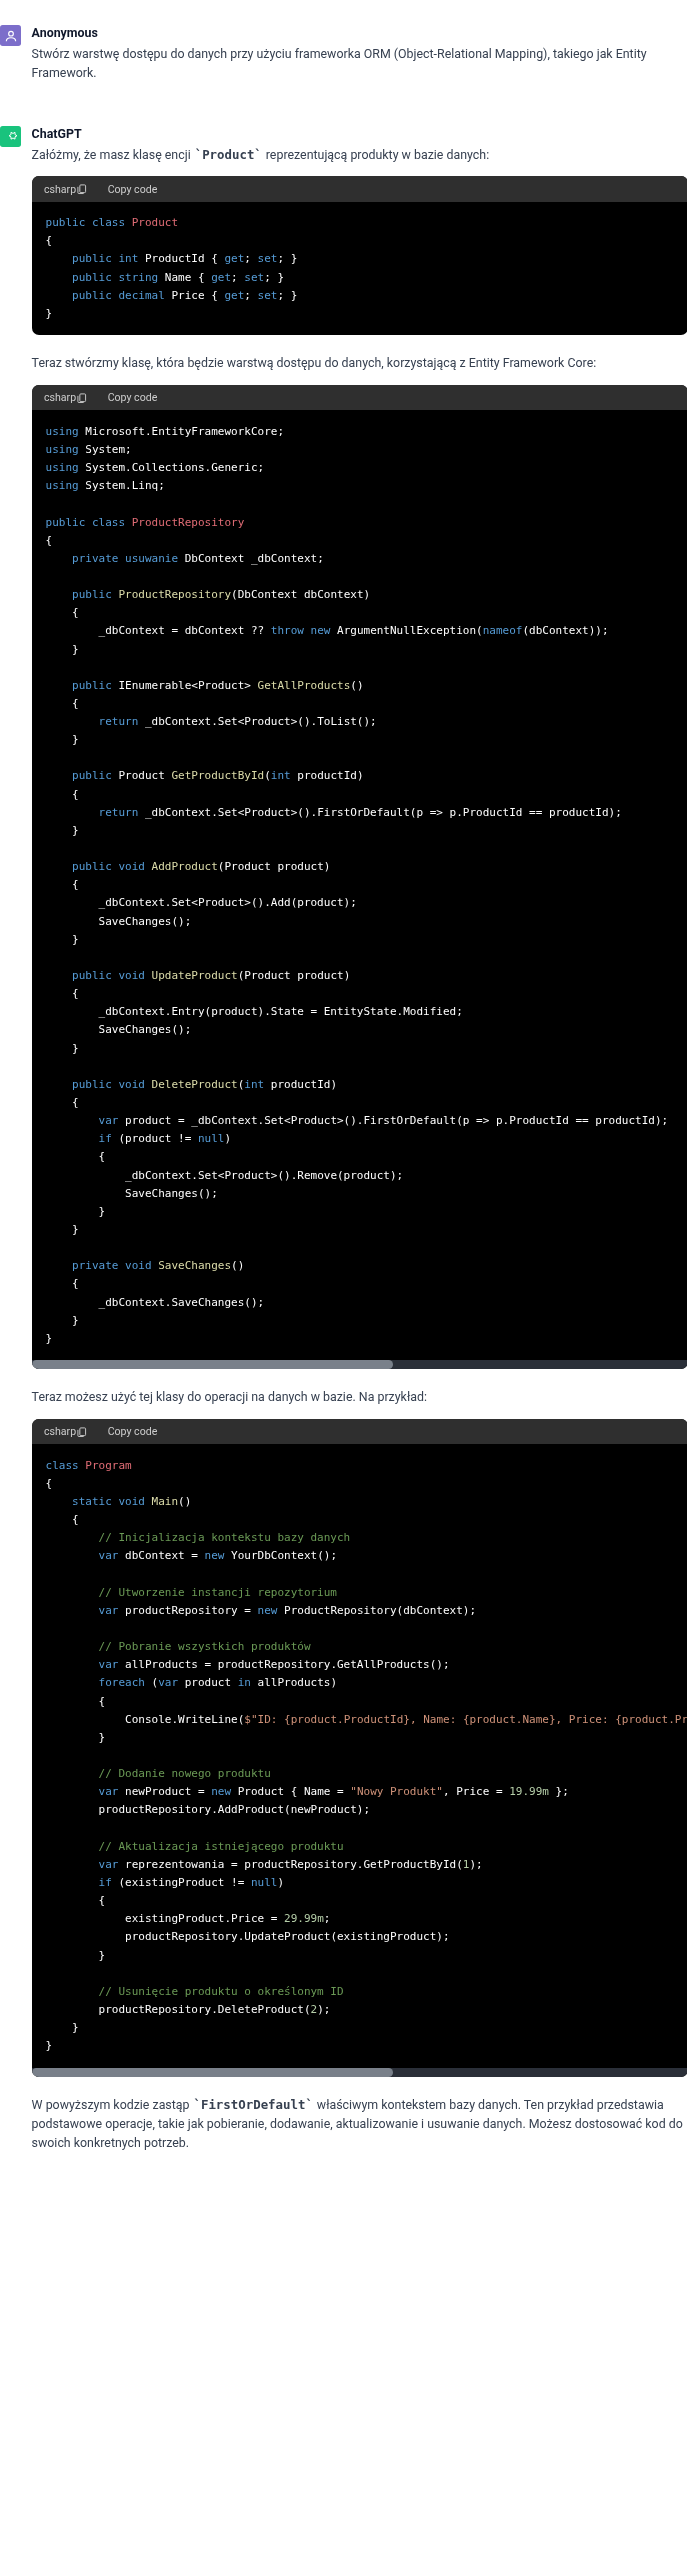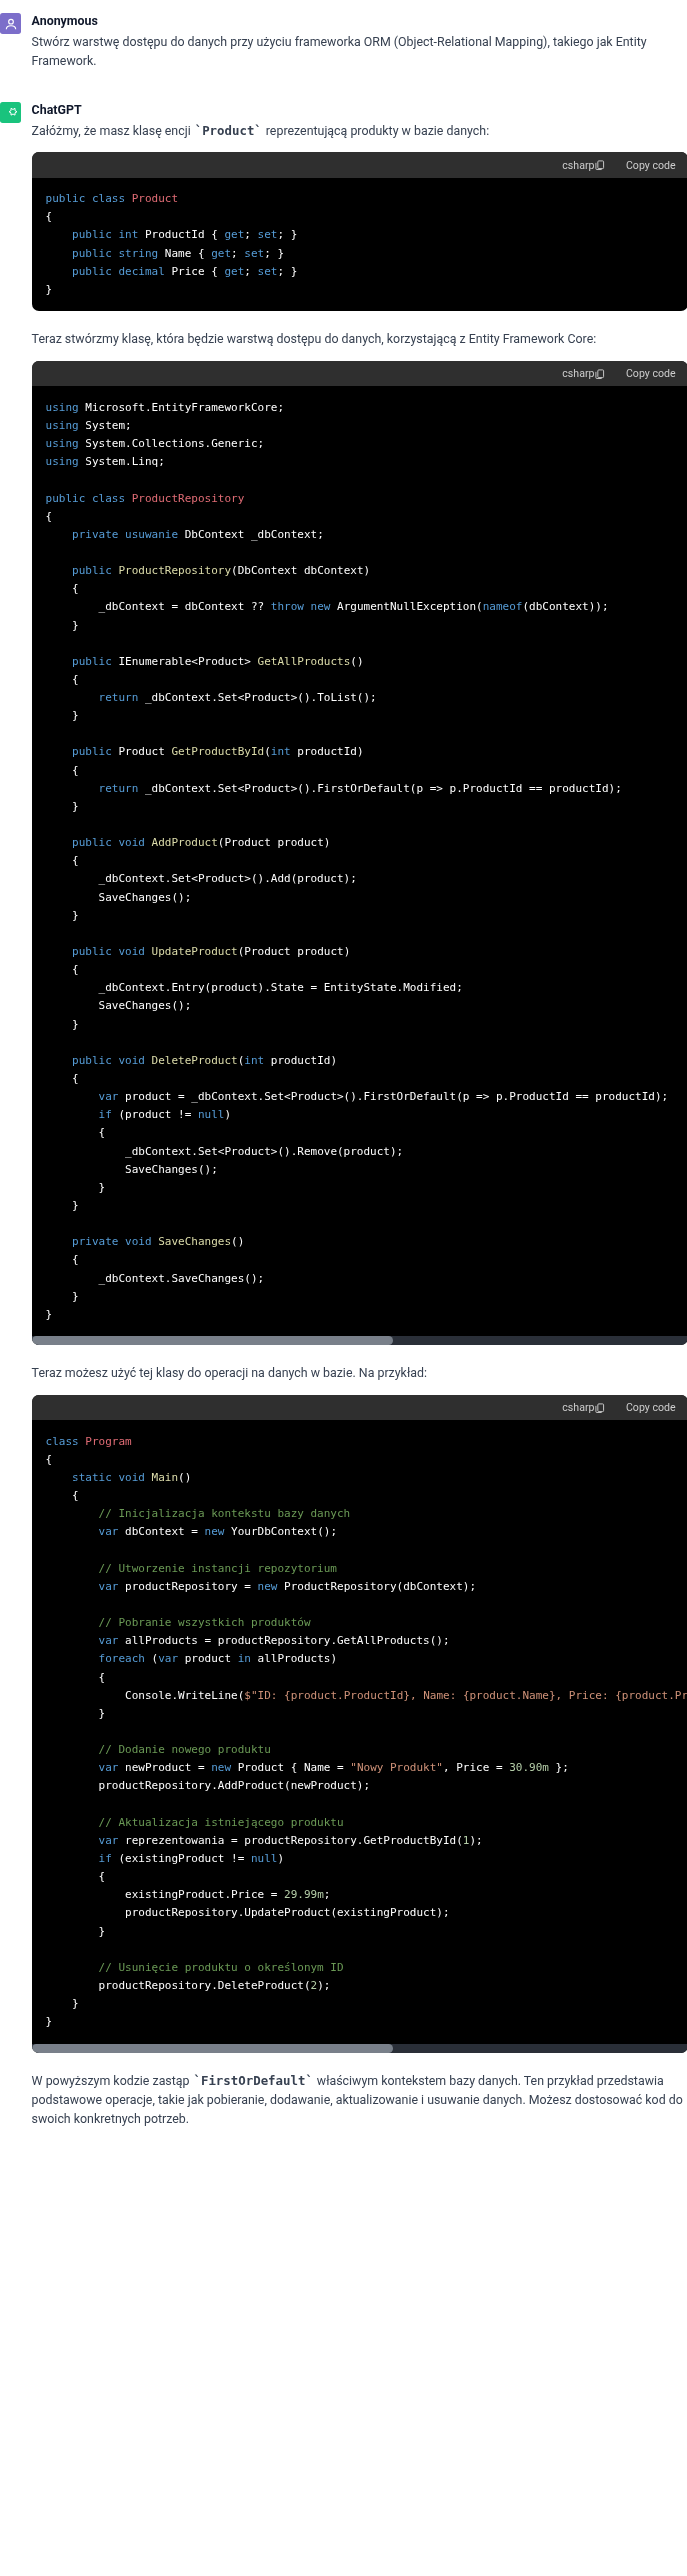--- a/index.html
+++ b/index.html
@@ -3,21 +3,21 @@
 <meta charset="utf-8">
 <style>
   * { box-sizing: border-box; margin: 0; padding: 0; }
   body {
     font-family: -apple-system, BlinkMacSystemFont, "Segoe UI", Roboto, Helvetica, Arial, sans-serif;
     background: #ffffff;
     color: #374151;
     font-size: 12.4px;
     width: 688px;
   }
-  .message { display: flex; padding: 13px 0 7px 0; }
+  .message { display: flex; padding: 25px 0 7px 0; }
   .avatar { width: 21px; height: 21px; border-radius: 2.7px; flex: 0 0 21px; margin-right: 10.6px; display:flex; align-items:center; justify-content:center; }
   .avatar-user { background:#7c6eca; color:#fff; }
   .avatar-user svg { width:14px; height:14px; }
   .avatar-gpt { background:#19c37d; color:#fff; }
   .avatar-gpt svg { width:16px; height:16px; }
   .msg-body { flex:1; min-width:0; }
   .author { font-weight:700; color:#0f172a; margin-bottom:3.5px; }
   .para { color:#374151; line-height:1.55; margin-bottom:12.4px; font-size:12.4px; }
   .code-inline {
     font-family: ui-monospace, SFMono-Regular, Menlo, Consolas, monospace;
@@ -30,21 +30,21 @@
     border-radius:7px;
     margin:9px 0 18px 0;
     overflow:hidden;
   }
   .codehead {
     background:#2f2f2f;
     color:#cdcdcd;
     font-size:10.6px;
     padding:6.2px 12.4px;
     display:flex;
-    justify-content:flex-end;
+    justify-content:flex-start;
     align-items:center;
   }
   .copybtn { display:flex; align-items:center; gap:20px; cursor:pointer; }
   .copybtn svg { width:11.5px; height:11.5px; }
   pre {
     margin:0;
     padding:12.4px 14px;
     overflow-x:auto;
     font-family: ui-monospace, SFMono-Regular, Menlo, Consolas, monospace;
     font-size:11px;
@@ -207,21 +207,21 @@
         <span class="tok-kw">var</span><span class="tok-pl"> productRepository = </span><span class="tok-kw">new</span><span class="tok-pl"> ProductRepository(dbContext);</span>
 
         <span class="tok-cmt">// Pobranie wszystkich produktów</span>
         <span class="tok-kw">var</span><span class="tok-pl"> allProducts = productRepository.GetAllProducts();</span>
         <span class="tok-kw">foreach</span><span class="tok-pl"> (</span><span class="tok-kw">var</span><span class="tok-pl"> product </span><span class="tok-kw">in</span><span class="tok-pl"> allProducts)</span>
         {
             <span class="tok-pl">Console.WriteLine(</span><span class="tok-str">$"ID: </span><span class="tok-str">{product.ProductId}</span><span class="tok-str">, Name: </span><span class="tok-str">{product.Name}</span><span class="tok-str">, Price: </span><span class="tok-str">{product.Price}</span>
         }
 
         <span class="tok-cmt">// Dodanie nowego produktu</span>
-        <span class="tok-kw">var</span><span class="tok-pl"> newProduct = </span><span class="tok-kw">new</span><span class="tok-pl"> Product { Name = </span><span class="tok-str">"Nowy Produkt"</span><span class="tok-pl">, Price = </span><span class="tok-num">30.90m</span><span class="tok-pl"> };</span>
+        <span class="tok-kw">var</span><span class="tok-pl"> newProduct = </span><span class="tok-kw">new</span><span class="tok-pl"> Product { Name = </span><span class="tok-str">"Nowy Produkt"</span><span class="tok-pl">, Price = </span><span class="tok-num">19.99m</span><span class="tok-pl"> };</span>
         <span class="tok-pl">productRepository.AddProduct(newProduct);</span>
 
         <span class="tok-cmt">// Aktualizacja istniejącego produktu</span>
         <span class="tok-kw">var</span><span class="tok-pl"> reprezentowania = productRepository.GetProductById(</span><span class="tok-num">1</span><span class="tok-pl">);</span>
         <span class="tok-kw">if</span><span class="tok-pl"> (existingProduct != </span><span class="tok-kw">null</span><span class="tok-pl">)</span>
         {
             <span class="tok-pl">existingProduct.Price = </span><span class="tok-num">29.99m</span><span class="tok-pl">;</span>
             <span class="tok-pl">productRepository.UpdateProduct(existingProduct);</span>
         }
 

